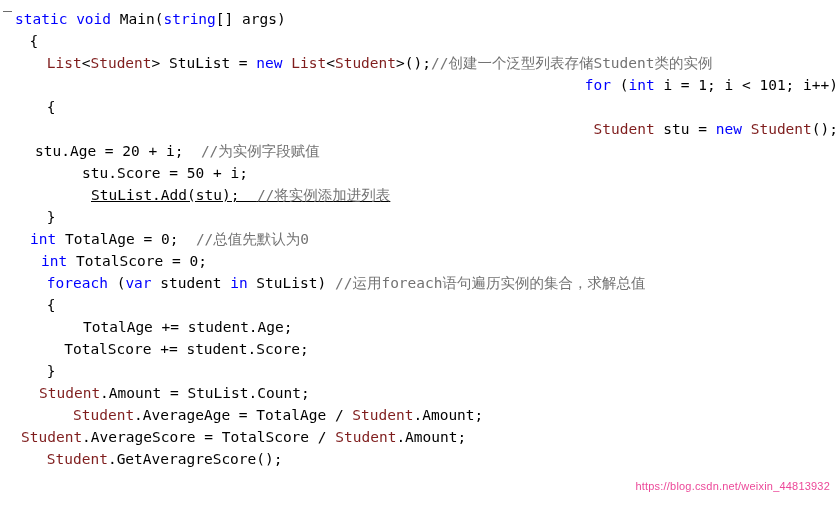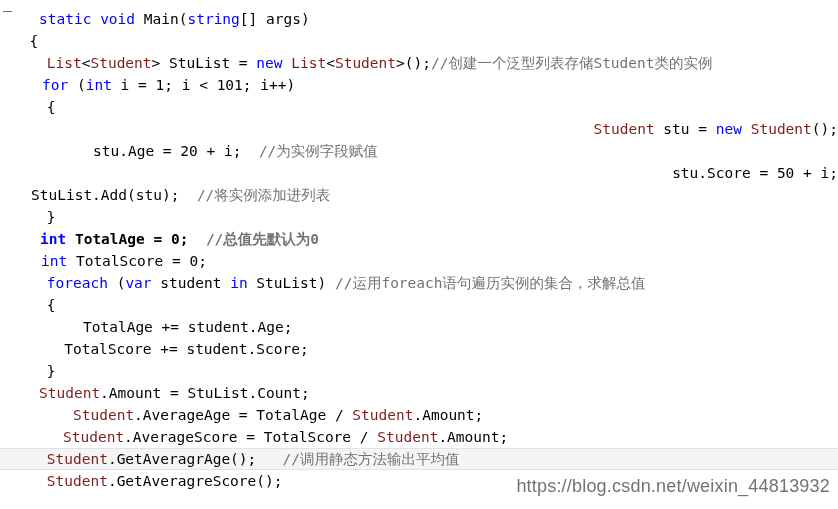--- a/index.html
+++ b/index.html
@@ -73,54 +73,53 @@
     top: 4px;
     width: 9px;
     height: 1px;
     background: #6c6c6c;
   }
   .watermark {
     position: absolute;
     right: 8px;
     bottom: 12px;
     font-family: "Liberation Sans", "DejaVu Sans", sans-serif;
-    font-size: 18px;
-    color: #737373;
+    font-size: 11px;
+    color: #ec4899;
     letter-spacing: 0.2px;
     user-select: none;
     white-space: nowrap;
   }
 </style>
 </head>
 <body>
 
 <div id="editor">
 
   <span class="outline-marker"></span>
 
   <div class="code-area" id="code-area">
-      <div class="line" style="padding-left: 39px;"><span class="kw">static</span><span class="pln"> </span><span class="kw">void</span><span class="pln"> Main(</span><span class="kw">string</span><span class="pln">[] args)</span></div>
+      <div class="line" style="padding-left: 15px;"><span class="kw">static</span><span class="pln"> </span><span class="kw">void</span><span class="pln"> Main(</span><span class="kw">string</span><span class="pln">[] args)</span></div>
       <div class="line" style="padding-left: 29.4px;"><span class="pln">{</span></div>
       <div class="line" style="padding-left: 46.8px;"><span class="type">List</span><span class="pln">&lt;</span><span class="type">Student</span><span class="pln">&gt; StuList = </span><span class="kw">new</span><span class="pln"> </span><span class="type">List</span><span class="pln">&lt;</span><span class="type">Student</span><span class="pln">&gt;();</span><span class="cmt">//创建一个泛型列表存储Student类的实例</span></div>
-      <div class="line" style="padding-left: 42px;"><span class="kw">for</span><span class="pln"> (</span><span class="kw">int</span><span class="pln"> i = 1; i &lt; 101; i++)</span></div>
+      <div class="line" style="padding-left: 42px; text-align: right;"><span class="kw">for</span><span class="pln"> (</span><span class="kw">int</span><span class="pln"> i = 1; i &lt; 101; i++)</span></div>
       <div class="line" style="padding-left: 46.8px;"><span class="pln">{</span></div>
       <div class="line" style="padding-left: 64.2px; text-align: right;"><span class="type">Student</span><span class="pln"> stu = </span><span class="kw">new</span><span class="pln"> </span><span class="type">Student</span><span class="pln">();</span></div>
-      <div class="line" style="padding-left: 93px;"><span class="pln">stu.Age = 20 + i;  </span><span class="cmt">//为实例字段赋值</span></div>
-      <div class="line" style="padding-left: 48px; text-align: right;"><span class="pln">stu.Score = 50 + i;</span></div>
-      <div class="line" style="padding-left: 31px;"><span class="pln">StuList.Add(stu);  </span><span class="cmt">//将实例添加进列表</span></div>
+      <div class="line" style="padding-left: 35px;"><span class="pln">stu.Age = 20 + i;  </span><span class="cmt">//为实例字段赋值</span></div>
+      <div class="line" style="padding-left: 82px;"><span class="pln">stu.Score = 50 + i;</span></div>
+      <div class="line" style="padding-left: 91px; text-decoration: underline;"><span class="pln">StuList.Add(stu);  </span><span class="cmt">//将实例添加进列表</span></div>
       <div class="line" style="padding-left: 46.8px;"><span class="pln">}</span></div>
-      <div class="line" style="padding-left: 40px; font-weight: bold;"><span class="kw">int</span><span class="pln"> TotalAge = 0;  </span><span class="cmt">//总值先默认为0</span></div>
+      <div class="line" style="padding-left: 30px;"><span class="kw">int</span><span class="pln"> TotalAge = 0;  </span><span class="cmt">//总值先默认为0</span></div>
       <div class="line" style="padding-left: 41px;"><span class="kw">int</span><span class="pln"> TotalScore = 0;</span></div>
       <div class="line" style="padding-left: 46.8px;"><span class="kw">foreach</span><span class="pln"> (</span><span class="kw">var</span><span class="pln"> student </span><span class="kw">in</span><span class="pln"> StuList) </span><span class="cmt">//运用foreach语句遍历实例的集合，求解总值</span></div>
       <div class="line" style="padding-left: 46.8px;"><span class="pln">{</span></div>
       <div class="line" style="padding-left: 83px;"><span class="pln">TotalAge += student.Age;</span></div>
       <div class="line" style="padding-left: 64.2px;"><span class="pln">TotalScore += student.Score;</span></div>
       <div class="line" style="padding-left: 46.8px;"><span class="pln">}</span></div>
       <div class="line" style="padding-left: 39px;"><span class="type">Student</span><span class="pln">.Amount = StuList.Count;</span></div>
       <div class="line" style="padding-left: 73px;"><span class="type">Student</span><span class="pln">.AverageAge = TotalAge / </span><span class="type">Student</span><span class="pln">.Amount;</span></div>
-      <div class="line" style="padding-left: 63px;"><span class="type">Student</span><span class="pln">.AverageScore = TotalScore / </span><span class="type">Student</span><span class="pln">.Amount;</span></div>
-      <div class="line current" style="padding-left: 46.8px;"><span class="type">Student</span><span class="pln">.GetAveragrAge();   </span><span class="cmt">//调用静态方法输出平均值</span></div>
+      <div class="line" style="padding-left: 21px;"><span class="type">Student</span><span class="pln">.AverageScore = TotalScore / </span><span class="type">Student</span><span class="pln">.Amount;</span></div>
       <div class="line" style="padding-left: 46.8px;"><span class="type">Student</span><span class="pln">.GetAveragreScore();</span></div>
     </div>
 
   <div class="watermark">https://blog.csdn.net/weixin_44813932</div>
 
 </div>
 
 </body></html>

